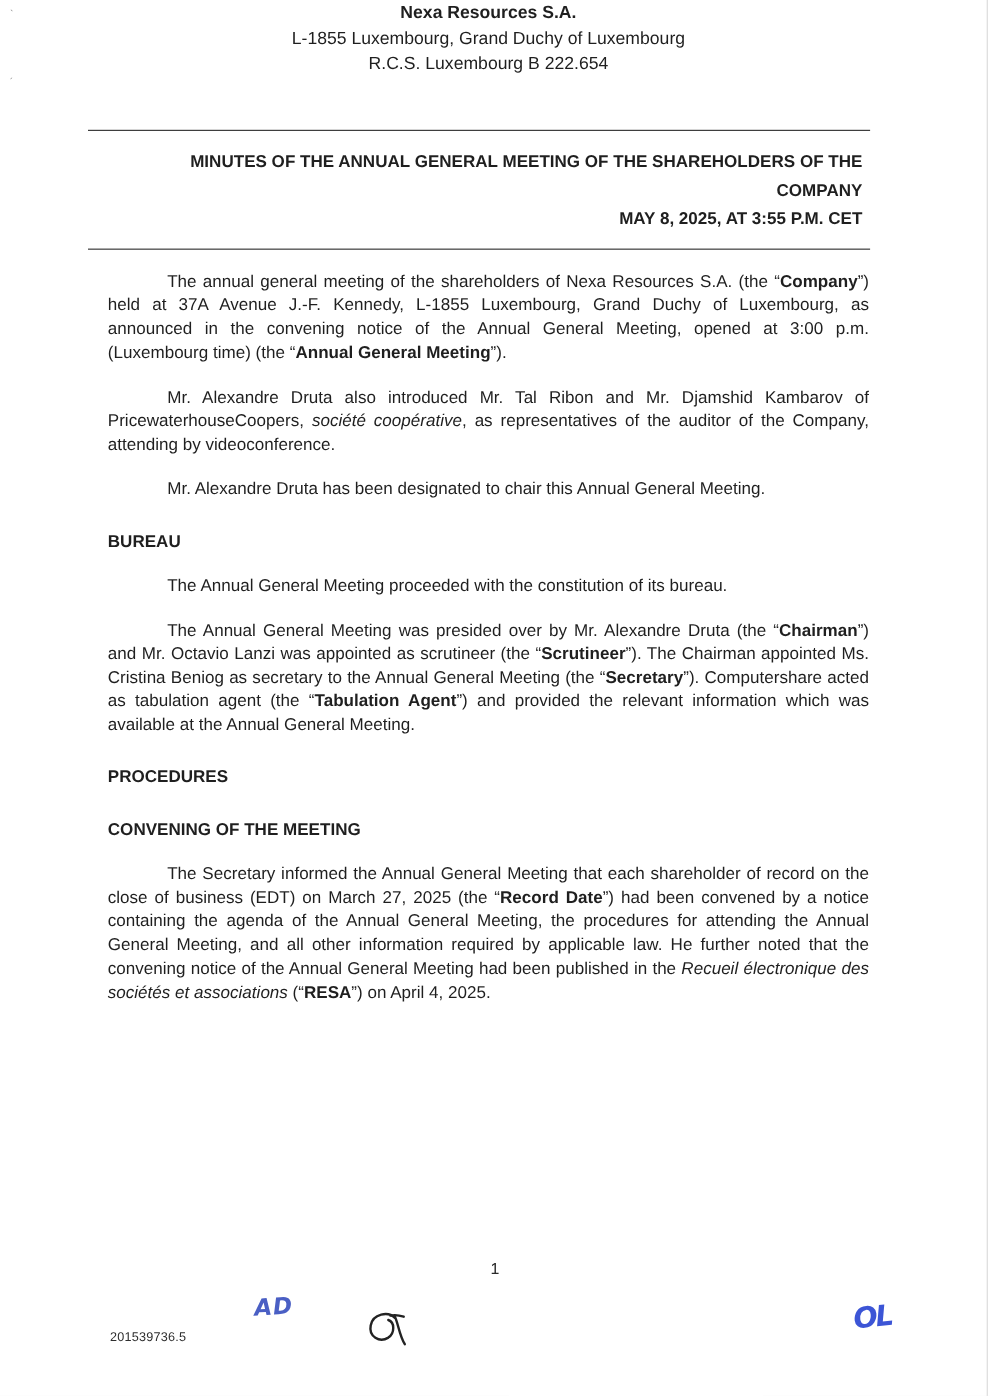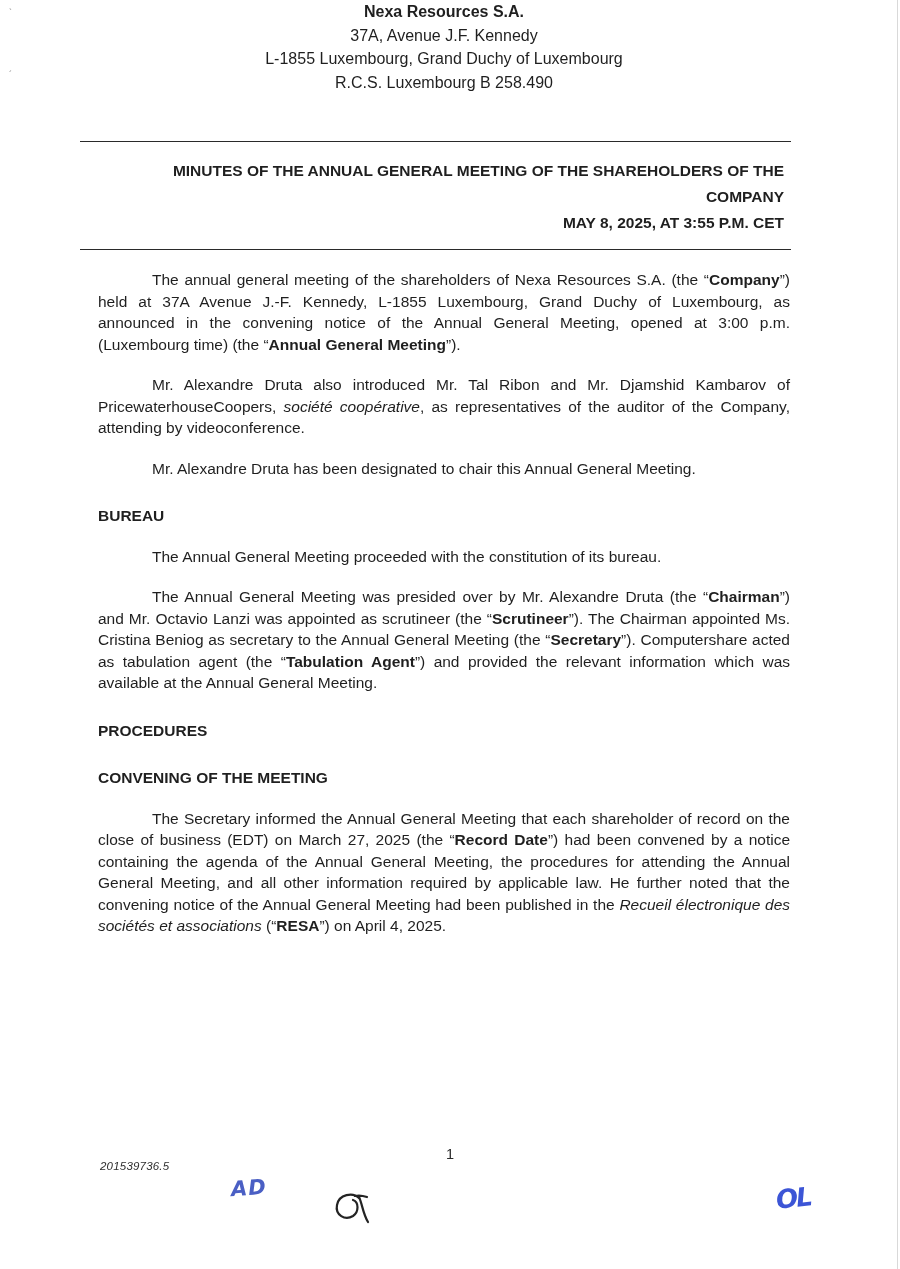--- a/index.html
+++ b/index.html
@@ -49,22 +49,22 @@
     font-size:15.5px;line-height:21.5px;
     font-weight:bold;
   }
   .b{font-weight:bold;}
   .i{font-style:italic;}
   .page-number{
     position:absolute;left:0;top:1146px;width:900px;
     text-align:center;font-size:14.5px;color:#2a2a2a;
   }
   .doc-number{
-    position:absolute;left:100px;top:1160px;
-    font-size:11.5px;color:#2e2e2e;letter-spacing:.2px;font-style:italic;
+    position:absolute;left:100px;top:1210px;
+    font-size:11.5px;color:#2e2e2e;letter-spacing:.2px;
   }
   .ink{position:absolute;font-family:"DejaVu Sans",sans-serif;}
   .ink-ad{
     left:231px;top:1176px;
     color:#4a5fc4;font-size:21px;font-weight:bold;
     transform:rotate(-4deg);letter-spacing:1px;font-style:italic;
   }
   .ink-ol{
     left:776px;top:1183px;
     color:#3c55d6;font-size:26px;font-weight:bold;
@@ -77,23 +77,22 @@
 
 <div class="page">
   <div class="scan-edge"></div>
   <div class="speck" style="left:9px;top:8px;">`</div>
   <div class="speck" style="left:9px;top:70px;">´</div>
 
   <div class="content">
 
     <div class="header-block">
       <div class="company">Nexa Resources S.A.</div>
-      <div>37A, Avenue J.F. Kennedy</div>
       <div>L-1855 Luxembourg, Grand Duchy of Luxembourg</div>
-      <div>R.C.S. Luxembourg B 258.490</div>
+      <div>R.C.S. Luxembourg B 222.654</div>
     </div>
 
     <hr class="rule rule-top">
     <div class="title-block">
       <div>MINUTES OF THE ANNUAL GENERAL MEETING OF THE SHAREHOLDERS OF THE COMPANY</div>
       <div>MAY 8, 2025, AT 3:55 P.M. CET</div>
     </div>
     <hr class="rule">
 
     <div class="doc-body">

